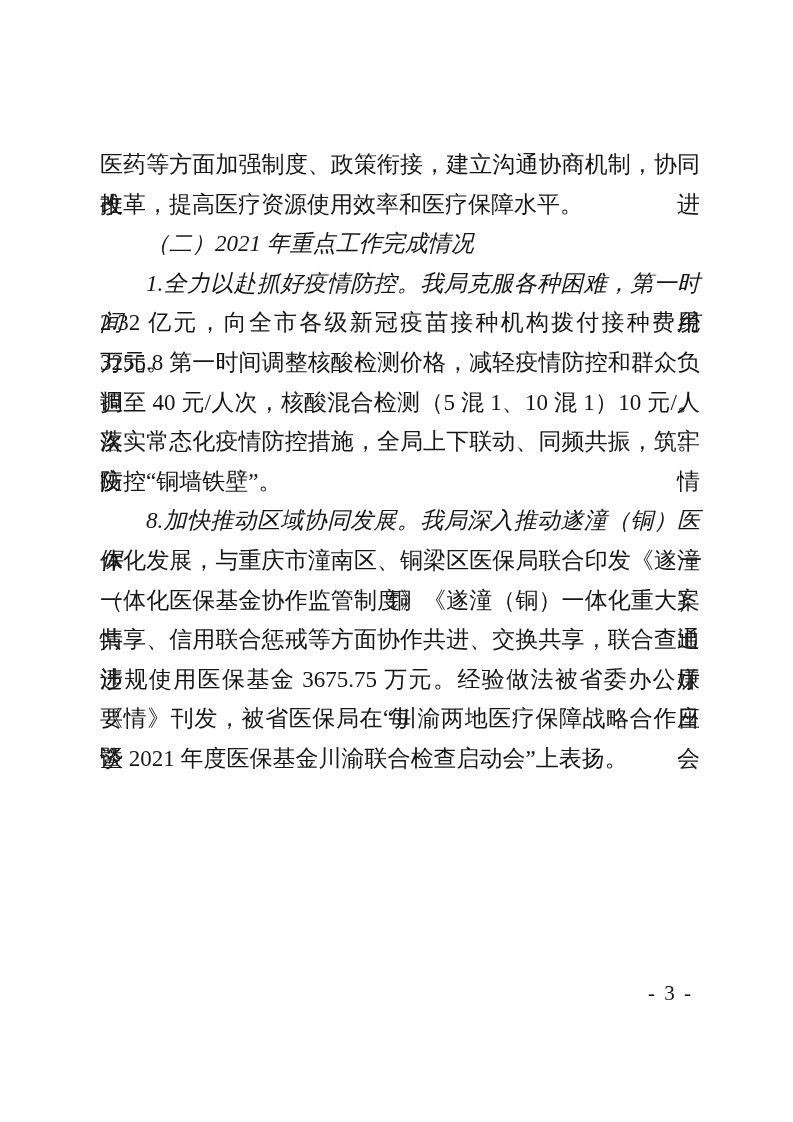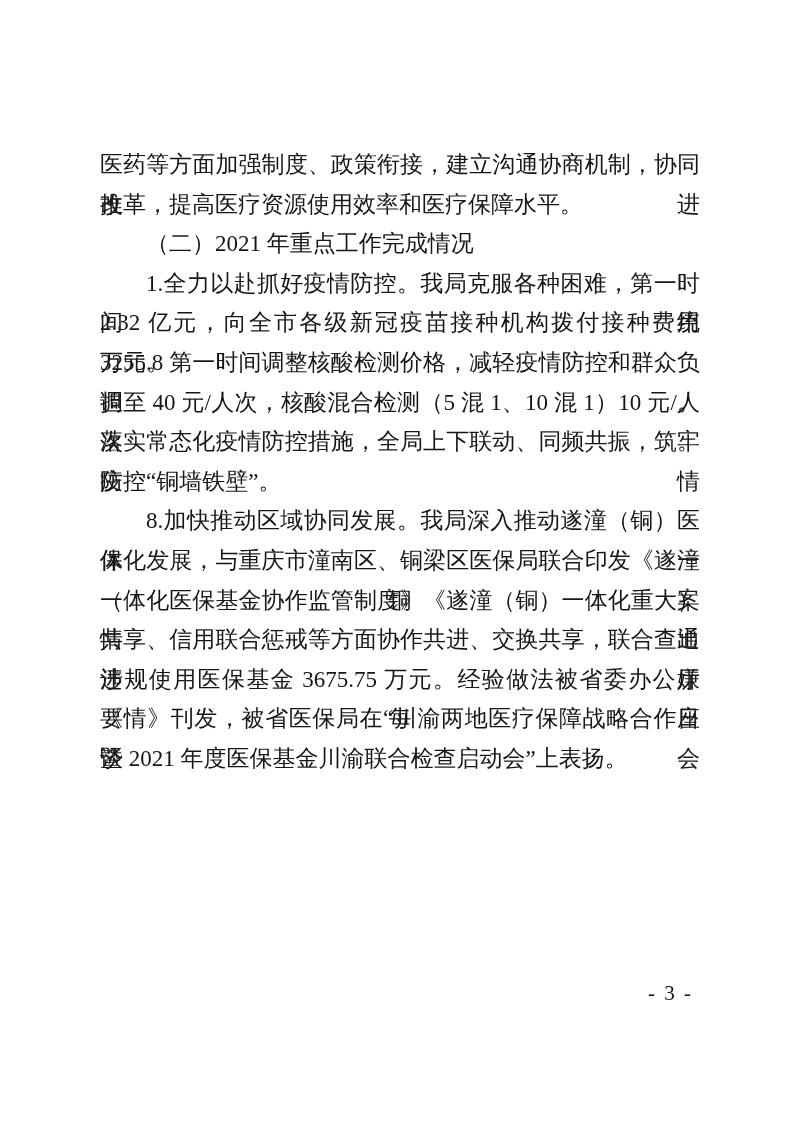--- a/index.html
+++ b/index.html
@@ -34,20 +34,21 @@
     letter-spacing: 0px;
   }
   .text-line.justify {
     white-space: normal;
     text-align: justify;
     text-align-last: justify;
     -moz-text-align-last: justify;
   }
   .text-line.indent {
     text-indent: 2em;
+    font-style: italic;
   }
   .page-number {
     position: absolute;
     top: 980px;
     right: 100px;
     font-size: 21px;
     line-height: 26px;
     letter-spacing: 2px;
     color: #161616;
   }

